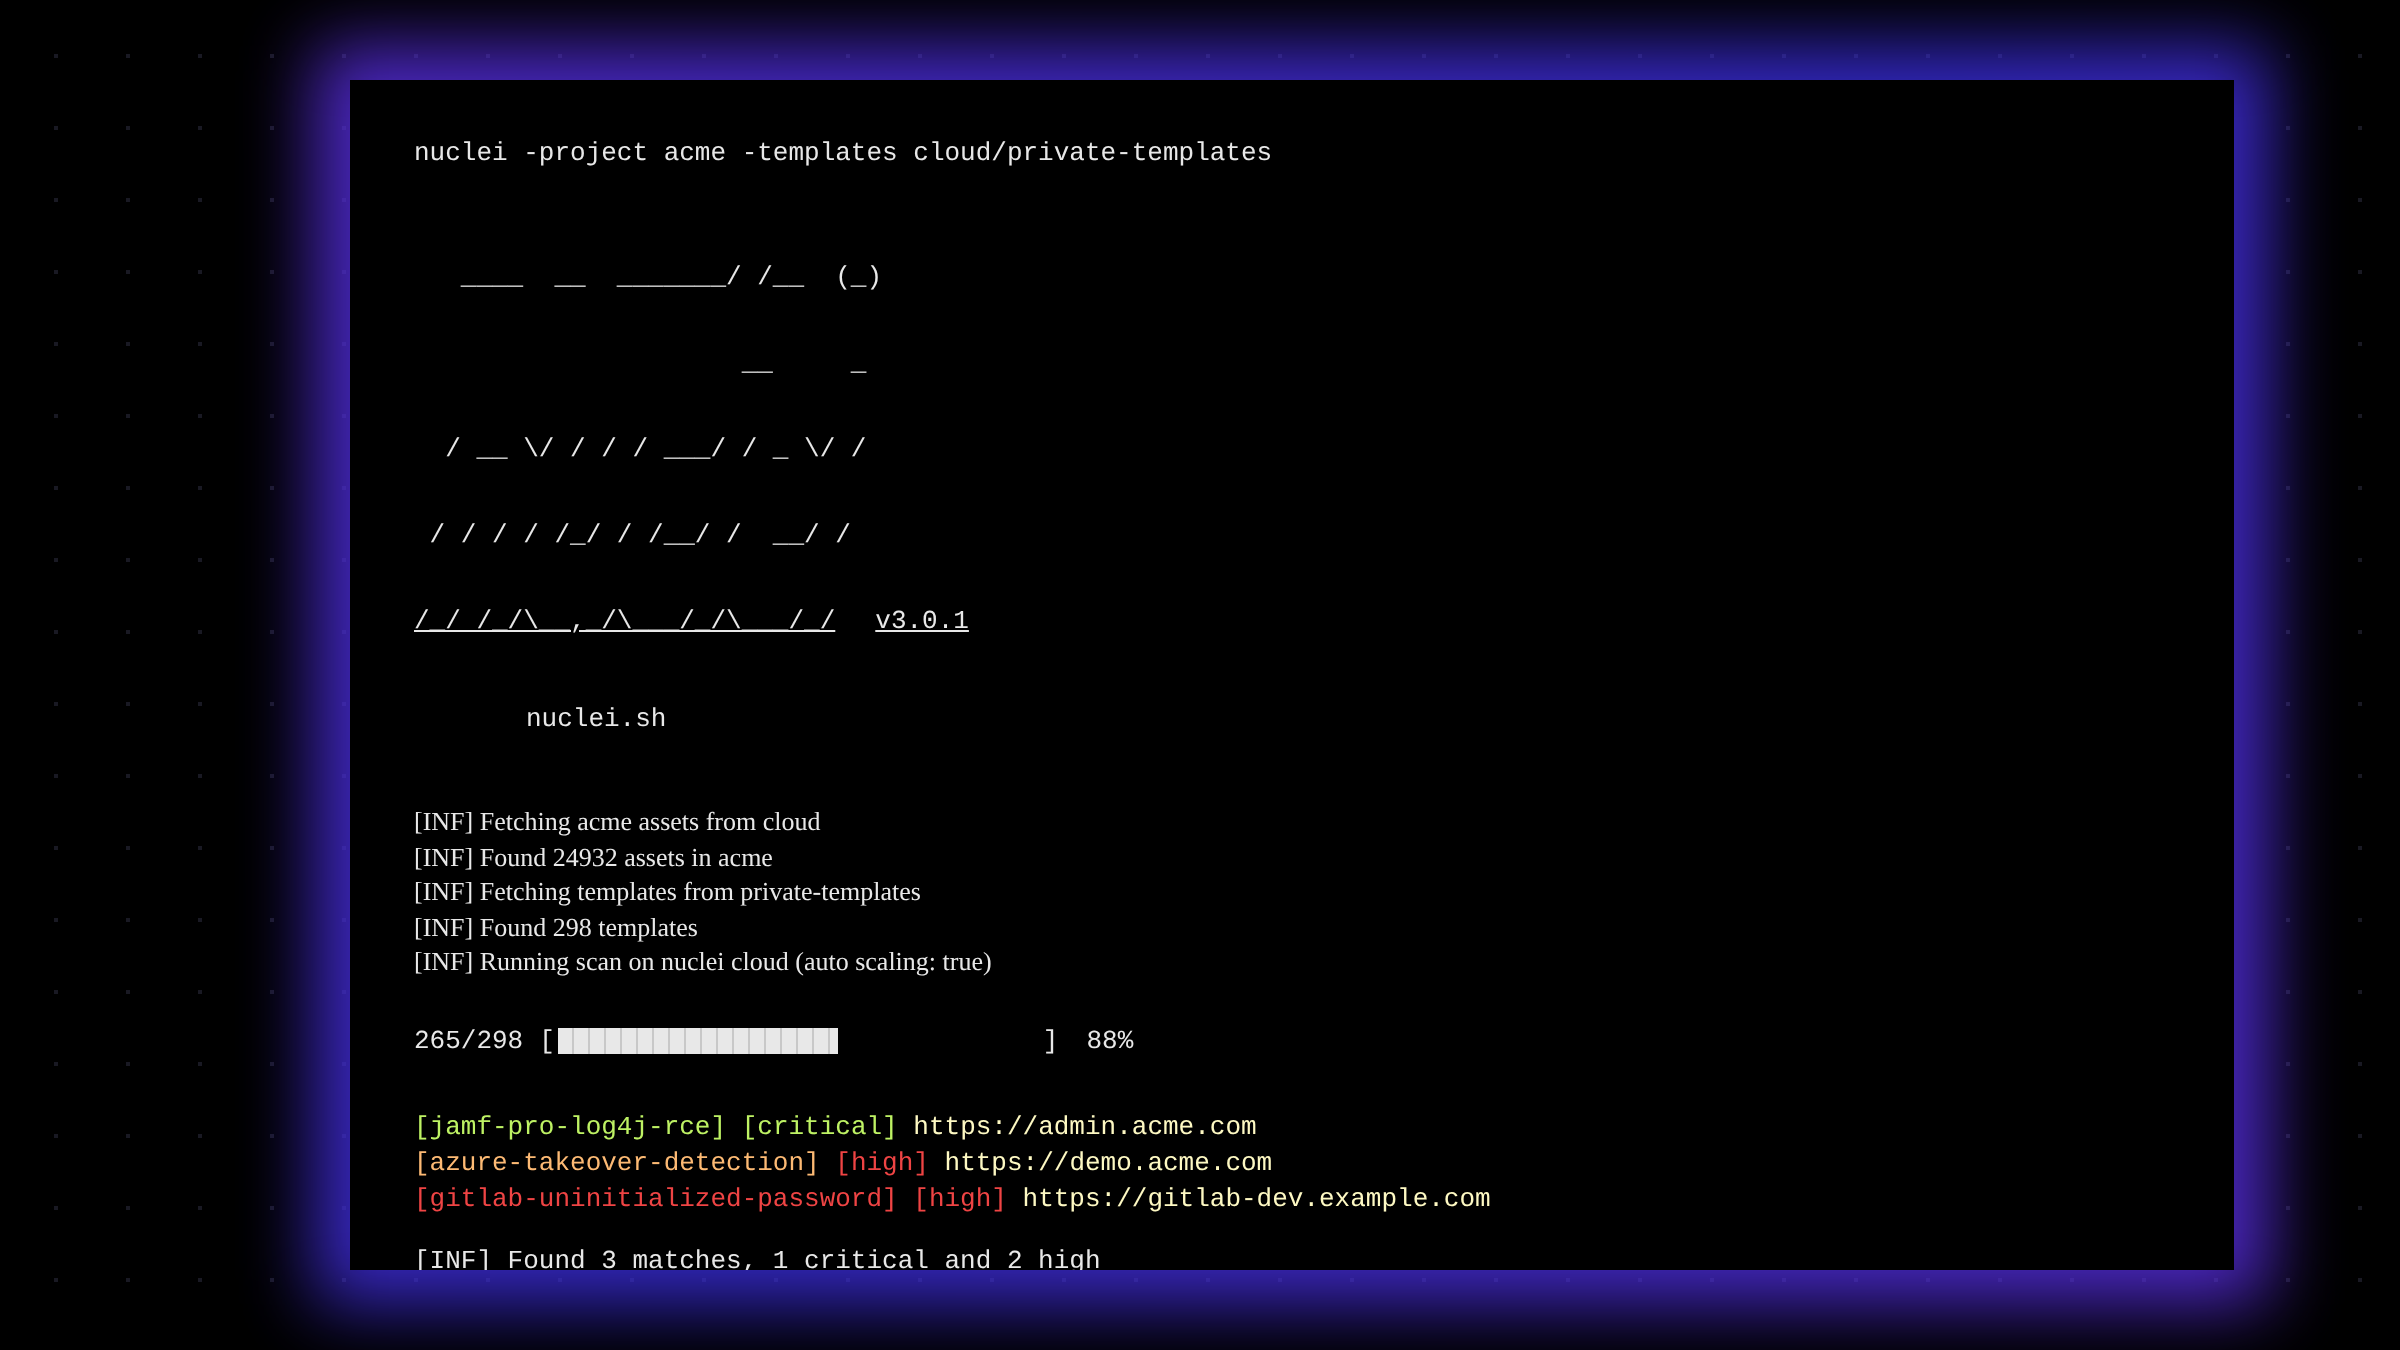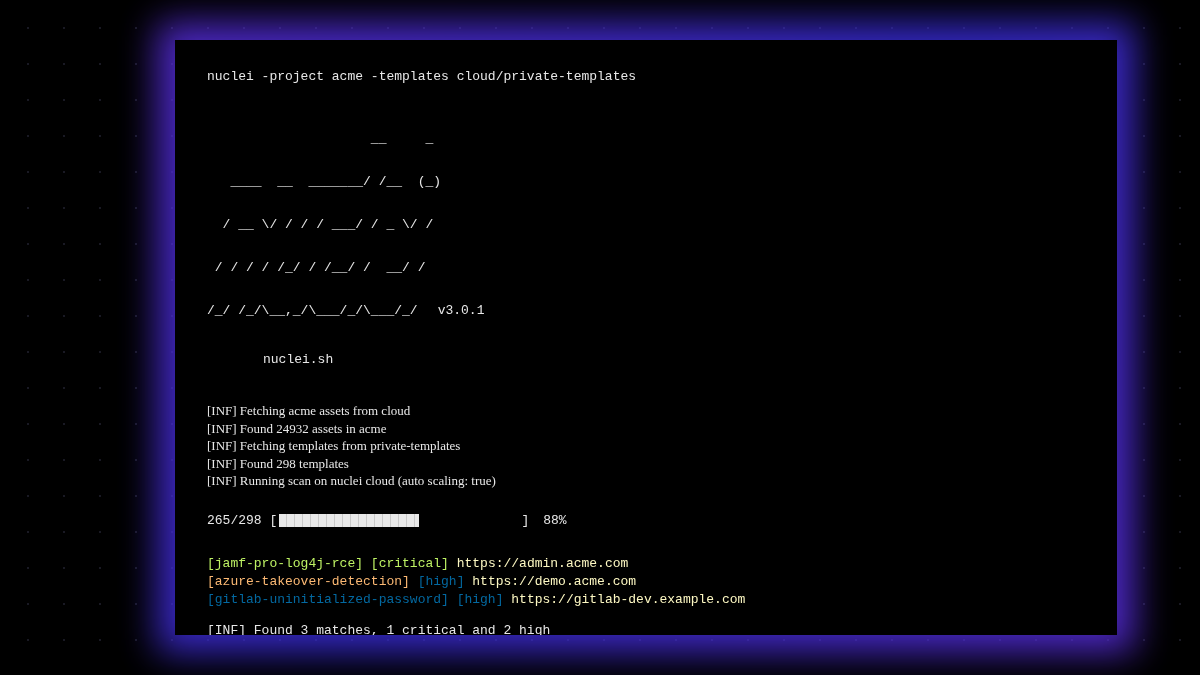--- a/index.html
+++ b/index.html
@@ -45,21 +45,21 @@
     overflow: hidden;
   }
   .cmd { margin-bottom: 18px; }
   .ascii {
     white-space: pre;
     font-family: 'Courier New', Courier, monospace;
     font-size: 13px;
     line-height: 1.1;
     margin-bottom: 4px;
   }
-  .ascii-row { display: flex; }
+  .ascii-row { display: flex; text-decoration: underline; }
   .version { margin-left: 20px; }
   .subtitle { margin-top: 4px; margin-bottom: 34px; padding-left: 56px; }
   .log-line { white-space: pre; }
   .log-block { margin-bottom: 22px; font-family: Liberation Serif, serif; }
   .progress-row { display: flex; align-items: center; margin-bottom: 26px; }
   .progress-count { margin-right: 8px; }
   .progress-bar-wrap {
     display: inline-flex;
     align-items: center;
   }
@@ -78,39 +78,39 @@
     background: repeating-linear-gradient(
       90deg,
       #e8e8e8 0, #e8e8e8 7px,
       #c8c8c8 7px, #c8c8c8 8px
     );
   }
   .progress-pct { margin-left: 14px; }
   .find-block { margin-bottom: 14px; }
   .find-line { white-space: pre; }
   .red { color: #bef264; }
-  .orange { color: #0369a1; }
+  .orange { color: #ef4444; }
   .blue { color: #fdba74; }
   .white { color: #fef9c3; }
   .tail-block { }
 </style>
 </head>
 <body>
 
 <div class="dots-bg"></div>
 
 <div class="terminal-wrap">
   <div class="glow"></div>
   <div class="terminal">
 
     <div class="cmd">nuclei -project acme -templates cloud/private-templates</div>
 
     <div class="ascii">
+      <div>   ____  __  _______/ /__  (_)</div>
       <div>                     __     _</div>
-      <div>   ____  __  _______/ /__  (_)</div>
       <div>  / __ \/ / / / ___/ / _ \/ /</div>
       <div> / / / / /_/ / /__/ /  __/ /</div>
       <div class="ascii-row">
         <span>/_/ /_/\__,_/\___/_/\___/_/</span>
         <span class="version">v3.0.1</span>
       </div>
     </div>
 
     <div class="subtitle">nuclei.sh</div>
 

